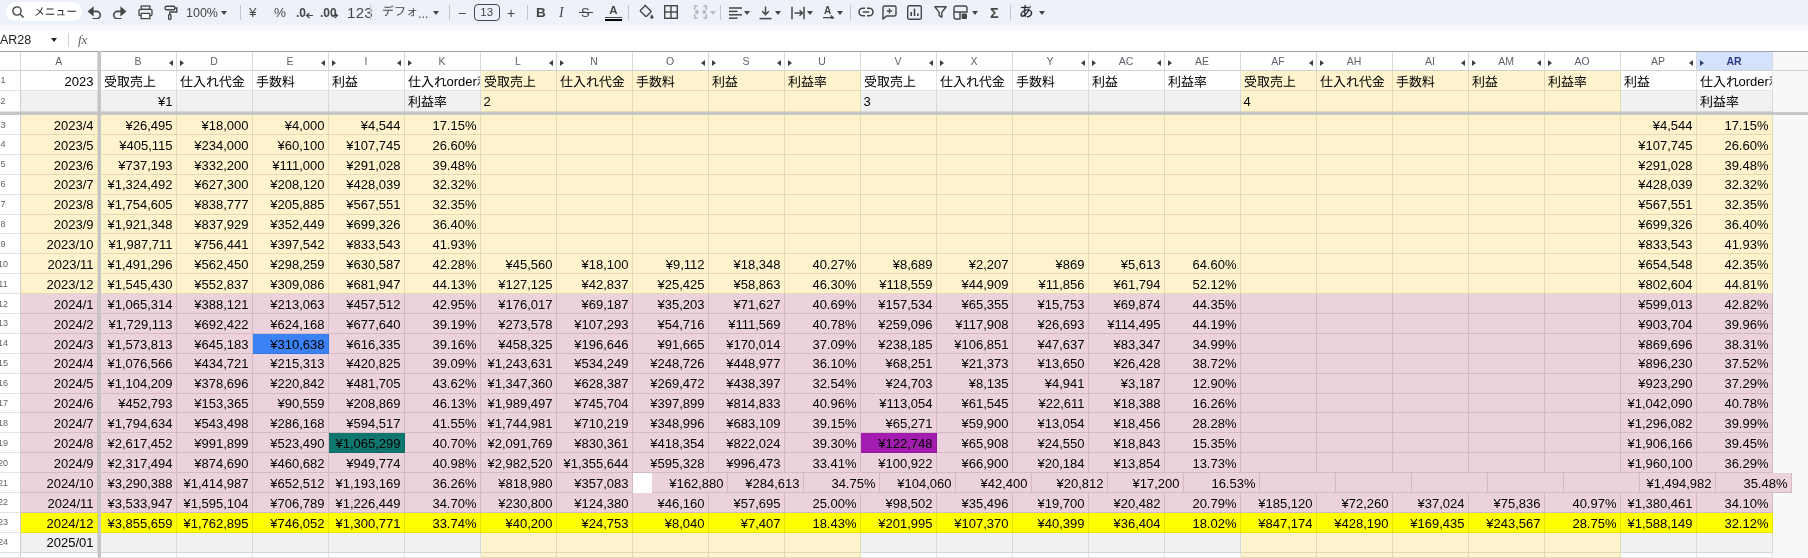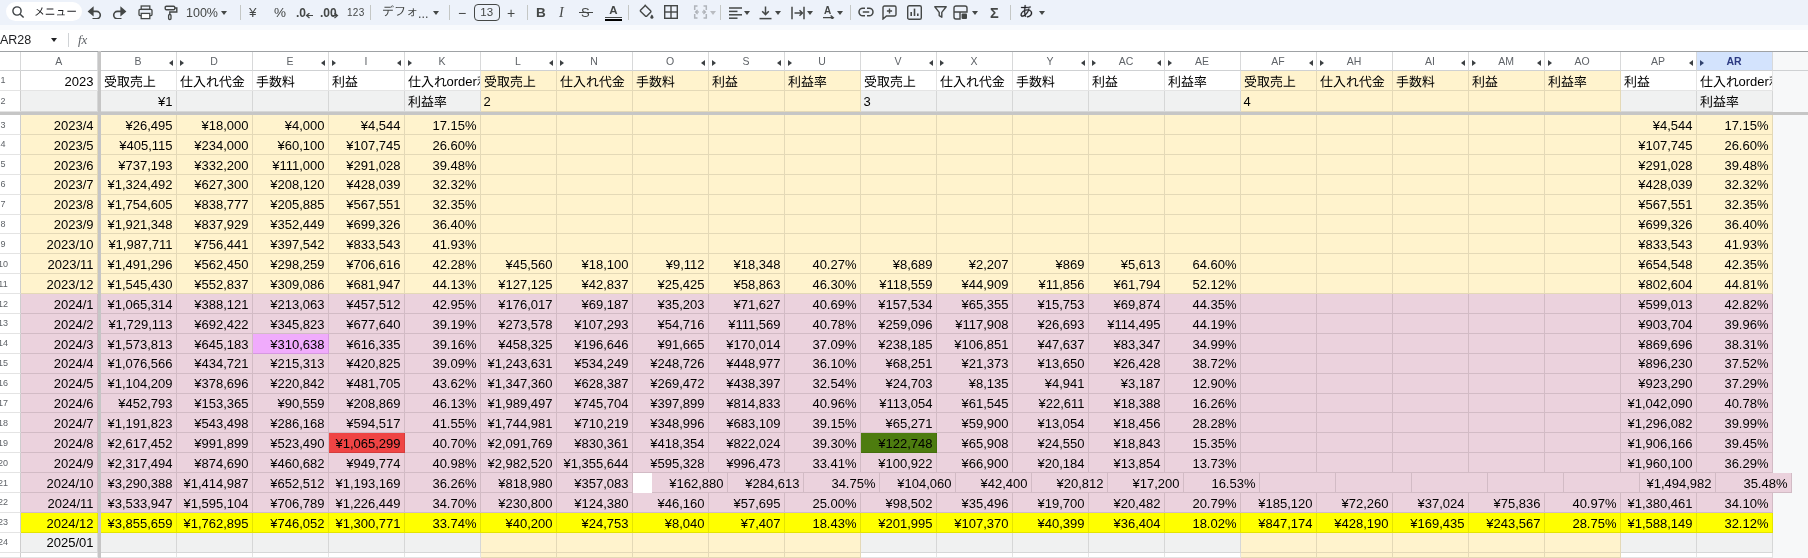--- a/index.html
+++ b/index.html
@@ -76,21 +76,21 @@
     <div class="abs ticn tt" style="left:249px;font-size:13.5px">¥</div>
     <div class="abs ticn tt" style="left:274px;font-size:13.5px">%</div>
     <div class="abs ticn tt" style="left:296px;font-size:12px;font-weight:700">.0</div>
     <svg class="abs" style="left:305px;top:12.5px" width="8" height="6" viewBox="0 0 8 6">
       <path d="M8 2.5 H2 M4.5 0 L1.5 2.5 L4.5 5" fill="none" stroke="#444746" stroke-width="1.2"></path>
     </svg>
     <div class="abs ticn tt" style="left:320px;font-size:12px;font-weight:700">.00</div>
     <svg class="abs" style="left:331px;top:12.5px" width="8" height="6" viewBox="0 0 8 6">
       <path d="M0 2.5 H6 M3.5 0 L6.5 2.5 L3.5 5" fill="none" stroke="#444746" stroke-width="1.2"></path>
     </svg>
-    <div class="abs ticn tt" style="left:347px;font-size:10px;letter-spacing:.3px">123</div>
+    <div class="abs ticn tt" style="left:347px;font-size:15px;letter-spacing:.3px">123</div>
     <div class="abs sep" style="left:370px"></div>
     <div class="abs ticn" style="left:382px">
       <svg width="36.0" height="14.2" style="display:block" viewBox="0 0 3000 1180" preserveAspectRatio="xMinYMin">
         <g fill="#444746" transform="translate(0 880) scale(1 -1)">
           <path transform="translate(0 0)" d="M203 731V648C229 650 262 651 295 651C352 651 585 651 640 651C669 651 704 650 733 648V731C704 727 669 725 640 725C585 725 352 725 294 725C262 725 232 728 203 731ZM785 812 732 790C759 752 793 692 813 651L867 675C847 716 810 777 785 812ZM895 852 842 830C871 792 903 736 925 692L979 716C960 753 921 816 895 852ZM85 480V397C112 399 141 399 171 399H471C468 304 457 220 413 151C374 88 302 30 224 -2L298 -57C383 -13 459 59 495 125C535 200 551 291 554 399H826C850 399 882 398 904 397V480C880 476 847 475 826 475C773 475 229 475 171 475C140 475 112 477 85 480Z"></path>
           <path transform="translate(1000 0)" d="M861 665 800 704C781 699 762 699 747 699C701 699 302 699 245 699C212 699 173 702 145 705V617C171 618 205 620 245 620C302 620 698 620 756 620C742 524 696 385 625 294C541 187 429 102 235 53L303 -22C487 36 606 129 697 246C776 349 824 510 846 615C850 634 854 651 861 665Z"></path>
           <path transform="translate(2000 0)" d="M174 85 230 23C366 95 510 223 578 318L581 37C581 19 572 8 554 8C524 8 472 11 432 17L436 -56C476 -58 541 -62 581 -62C625 -62 657 -36 656 7L650 391H795C814 391 843 389 860 388V467C846 465 813 463 793 463H649L647 544C647 567 648 590 651 612H566C570 589 573 564 573 544L576 463H275C251 463 224 464 201 467V387C225 389 250 391 277 391H544C476 289 324 157 174 85Z"></path>
         </g>
       </svg>
       <span class="tt" style="margin-top:3px">...</span>
@@ -726,21 +726,21 @@
       </div>
       <div class="row" style="height:19.9px">
         <div class="c rh" style="width:21.0px">
           <i>10</i>
         </div>
         <div class="c num" style="width:76.5px;background:#fff3cd;">2023/11</div>
         <div style="flex:none;width:3.0px;height:100%"></div>
         <div class="c num" style="width:76.0px;background:#fff3cd;">¥1,491,296</div>
         <div class="c num" style="width:76.0px;background:#fff3cd;">¥562,450</div>
         <div class="c num" style="width:76.0px;background:#fff3cd;">¥298,259</div>
-        <div class="c num" style="width:76.0px;background:#fff3cd;">¥706,616</div>
+        <div class="c num" style="width:76.0px;background:#fff3cd;">¥630,587</div>
         <div class="c num" style="width:76.0px;background:#fff3cd;">42.28%</div>
         <div class="c num" style="width:76.0px;background:#fff3cd;">¥45,560</div>
         <div class="c num" style="width:76.0px;background:#fff3cd;">¥18,100</div>
         <div class="c num" style="width:76.0px;background:#fff3cd;">¥9,112</div>
         <div class="c num" style="width:76.0px;background:#fff3cd;">¥18,348</div>
         <div class="c num" style="width:76.0px;background:#fff3cd;">40.27%</div>
         <div class="c num" style="width:76.0px;background:#fff3cd;">¥8,689</div>
         <div class="c num" style="width:76.0px;background:#fff3cd;">¥2,207</div>
         <div class="c num" style="width:76.0px;background:#fff3cd;">¥869</div>
         <div class="c num" style="width:76.0px;background:#fff3cd;">¥5,613</div>
@@ -815,21 +815,21 @@
         <div class="fill" style="width:37px"></div>
       </div>
       <div class="row" style="height:19.9px">
         <div class="c rh" style="width:21.0px">
           <i>13</i>
         </div>
         <div class="c num" style="width:76.5px;background:#ebd2dd;">2024/2</div>
         <div style="flex:none;width:3.0px;height:100%"></div>
         <div class="c num" style="width:76.0px;background:#ebd2dd;">¥1,729,113</div>
         <div class="c num" style="width:76.0px;background:#ebd2dd;">¥692,422</div>
-        <div class="c num" style="width:76.0px;background:#ebd2dd;">¥345,823</div>
+        <div class="c num" style="width:76.0px;background:#ebd2dd;">¥624,168</div>
         <div class="c num" style="width:76.0px;background:#ebd2dd;">¥677,640</div>
         <div class="c num" style="width:76.0px;background:#ebd2dd;">39.19%</div>
         <div class="c num" style="width:76.0px;background:#ebd2dd;">¥273,578</div>
         <div class="c num" style="width:76.0px;background:#ebd2dd;">¥107,293</div>
         <div class="c num" style="width:76.0px;background:#ebd2dd;">¥54,716</div>
         <div class="c num" style="width:76.0px;background:#ebd2dd;">¥111,569</div>
         <div class="c num" style="width:76.0px;background:#ebd2dd;">40.78%</div>
         <div class="c num" style="width:76.0px;background:#ebd2dd;">¥259,096</div>
         <div class="c num" style="width:76.0px;background:#ebd2dd;">¥117,908</div>
         <div class="c num" style="width:76.0px;background:#ebd2dd;">¥26,693</div>
@@ -845,21 +845,21 @@
         <div class="fill" style="width:37px"></div>
       </div>
       <div class="row" style="height:19.9px">
         <div class="c rh" style="width:21.0px">
           <i>14</i>
         </div>
         <div class="c num" style="width:76.5px;background:#ebd2dd;">2024/3</div>
         <div style="flex:none;width:3.0px;height:100%"></div>
         <div class="c num" style="width:76.0px;background:#ebd2dd;">¥1,573,813</div>
         <div class="c num" style="width:76.0px;background:#ebd2dd;">¥645,183</div>
-        <div class="c num" style="width:76.0px;background:#f0abfc;padding-left:44px;">¥310,638</div>
+        <div class="c num" style="width:76.0px;background:#3b82f6;padding-left:44px;">¥310,638</div>
         <div class="c num" style="width:76.0px;background:#ebd2dd;">¥616,335</div>
         <div class="c num" style="width:76.0px;background:#ebd2dd;">39.16%</div>
         <div class="c num" style="width:76.0px;background:#ebd2dd;">¥458,325</div>
         <div class="c num" style="width:76.0px;background:#ebd2dd;">¥196,646</div>
         <div class="c num" style="width:76.0px;background:#ebd2dd;">¥91,665</div>
         <div class="c num" style="width:76.0px;background:#ebd2dd;">¥170,014</div>
         <div class="c num" style="width:76.0px;background:#ebd2dd;">37.09%</div>
         <div class="c num" style="width:76.0px;background:#ebd2dd;">¥238,185</div>
         <div class="c num" style="width:76.0px;background:#ebd2dd;">¥106,851</div>
         <div class="c num" style="width:76.0px;background:#ebd2dd;">¥47,637</div>
@@ -963,21 +963,21 @@
         <div class="c num" style="width:76.0px;background:#ebd2dd;">¥1,042,090</div>
         <div class="c num" style="width:76.0px;background:#ebd2dd;">40.78%</div>
         <div class="fill" style="width:37px"></div>
       </div>
       <div class="row" style="height:19.9px">
         <div class="c rh" style="width:21.0px">
           <i>18</i>
         </div>
         <div class="c num" style="width:76.5px;background:#ebd2dd;">2024/7</div>
         <div style="flex:none;width:3.0px;height:100%"></div>
-        <div class="c num" style="width:76.0px;background:#ebd2dd;">¥1,191,823</div>
+        <div class="c num" style="width:76.0px;background:#ebd2dd;">¥1,794,634</div>
         <div class="c num" style="width:76.0px;background:#ebd2dd;">¥543,498</div>
         <div class="c num" style="width:76.0px;background:#ebd2dd;">¥286,168</div>
         <div class="c num" style="width:76.0px;background:#ebd2dd;">¥594,517</div>
         <div class="c num" style="width:76.0px;background:#ebd2dd;">41.55%</div>
         <div class="c num" style="width:76.0px;background:#ebd2dd;">¥1,744,981</div>
         <div class="c num" style="width:76.0px;background:#ebd2dd;">¥710,219</div>
         <div class="c num" style="width:76.0px;background:#ebd2dd;">¥348,996</div>
         <div class="c num" style="width:76.0px;background:#ebd2dd;">¥683,109</div>
         <div class="c num" style="width:76.0px;background:#ebd2dd;">39.15%</div>
         <div class="c num" style="width:76.0px;background:#ebd2dd;">¥65,271</div>
@@ -996,28 +996,28 @@
       </div>
       <div class="row" style="height:19.9px">
         <div class="c rh" style="width:21.0px">
           <i>19</i>
         </div>
         <div class="c num" style="width:76.5px;background:#ebd2dd;">2024/8</div>
         <div style="flex:none;width:3.0px;height:100%"></div>
         <div class="c num" style="width:76.0px;background:#ebd2dd;">¥2,617,452</div>
         <div class="c num" style="width:76.0px;background:#ebd2dd;">¥991,899</div>
         <div class="c num" style="width:76.0px;background:#ebd2dd;">¥523,490</div>
-        <div class="c num" style="width:76.0px;background:#ef4444;padding-left:25px;">¥1,065,299</div>
+        <div class="c num" style="width:76.0px;background:#0f766e;padding-left:25px;">¥1,065,299</div>
         <div class="c num" style="width:76.0px;background:#ebd2dd;">40.70%</div>
         <div class="c num" style="width:76.0px;background:#ebd2dd;">¥2,091,769</div>
         <div class="c num" style="width:76.0px;background:#ebd2dd;">¥830,361</div>
         <div class="c num" style="width:76.0px;background:#ebd2dd;">¥418,354</div>
         <div class="c num" style="width:76.0px;background:#ebd2dd;">¥822,024</div>
         <div class="c num" style="width:76.0px;background:#ebd2dd;">39.30%</div>
-        <div class="c num" style="width:76.0px;background:#4d7c0f;text-align:right;">¥122,748</div>
+        <div class="c num" style="width:76.0px;background:#a21caf;text-align:right;">¥122,748</div>
         <div class="c num" style="width:76.0px;background:#ebd2dd;">¥65,908</div>
         <div class="c num" style="width:76.0px;background:#ebd2dd;">¥24,550</div>
         <div class="c num" style="width:76.0px;background:#ebd2dd;">¥18,843</div>
         <div class="c num" style="width:76.0px;background:#ebd2dd;">15.35%</div>
         <div class="c num" style="width:76.0px;background:#ebd2dd;"></div>
         <div class="c num" style="width:76.0px;background:#ebd2dd;"></div>
         <div class="c num" style="width:76.0px;background:#ebd2dd;"></div>
         <div class="c num" style="width:76.0px;background:#ebd2dd;"></div>
         <div class="c num" style="width:76.0px;background:#ebd2dd;"></div>
         <div class="c num" style="width:76.0px;background:#ebd2dd;">¥1,906,166</div>

